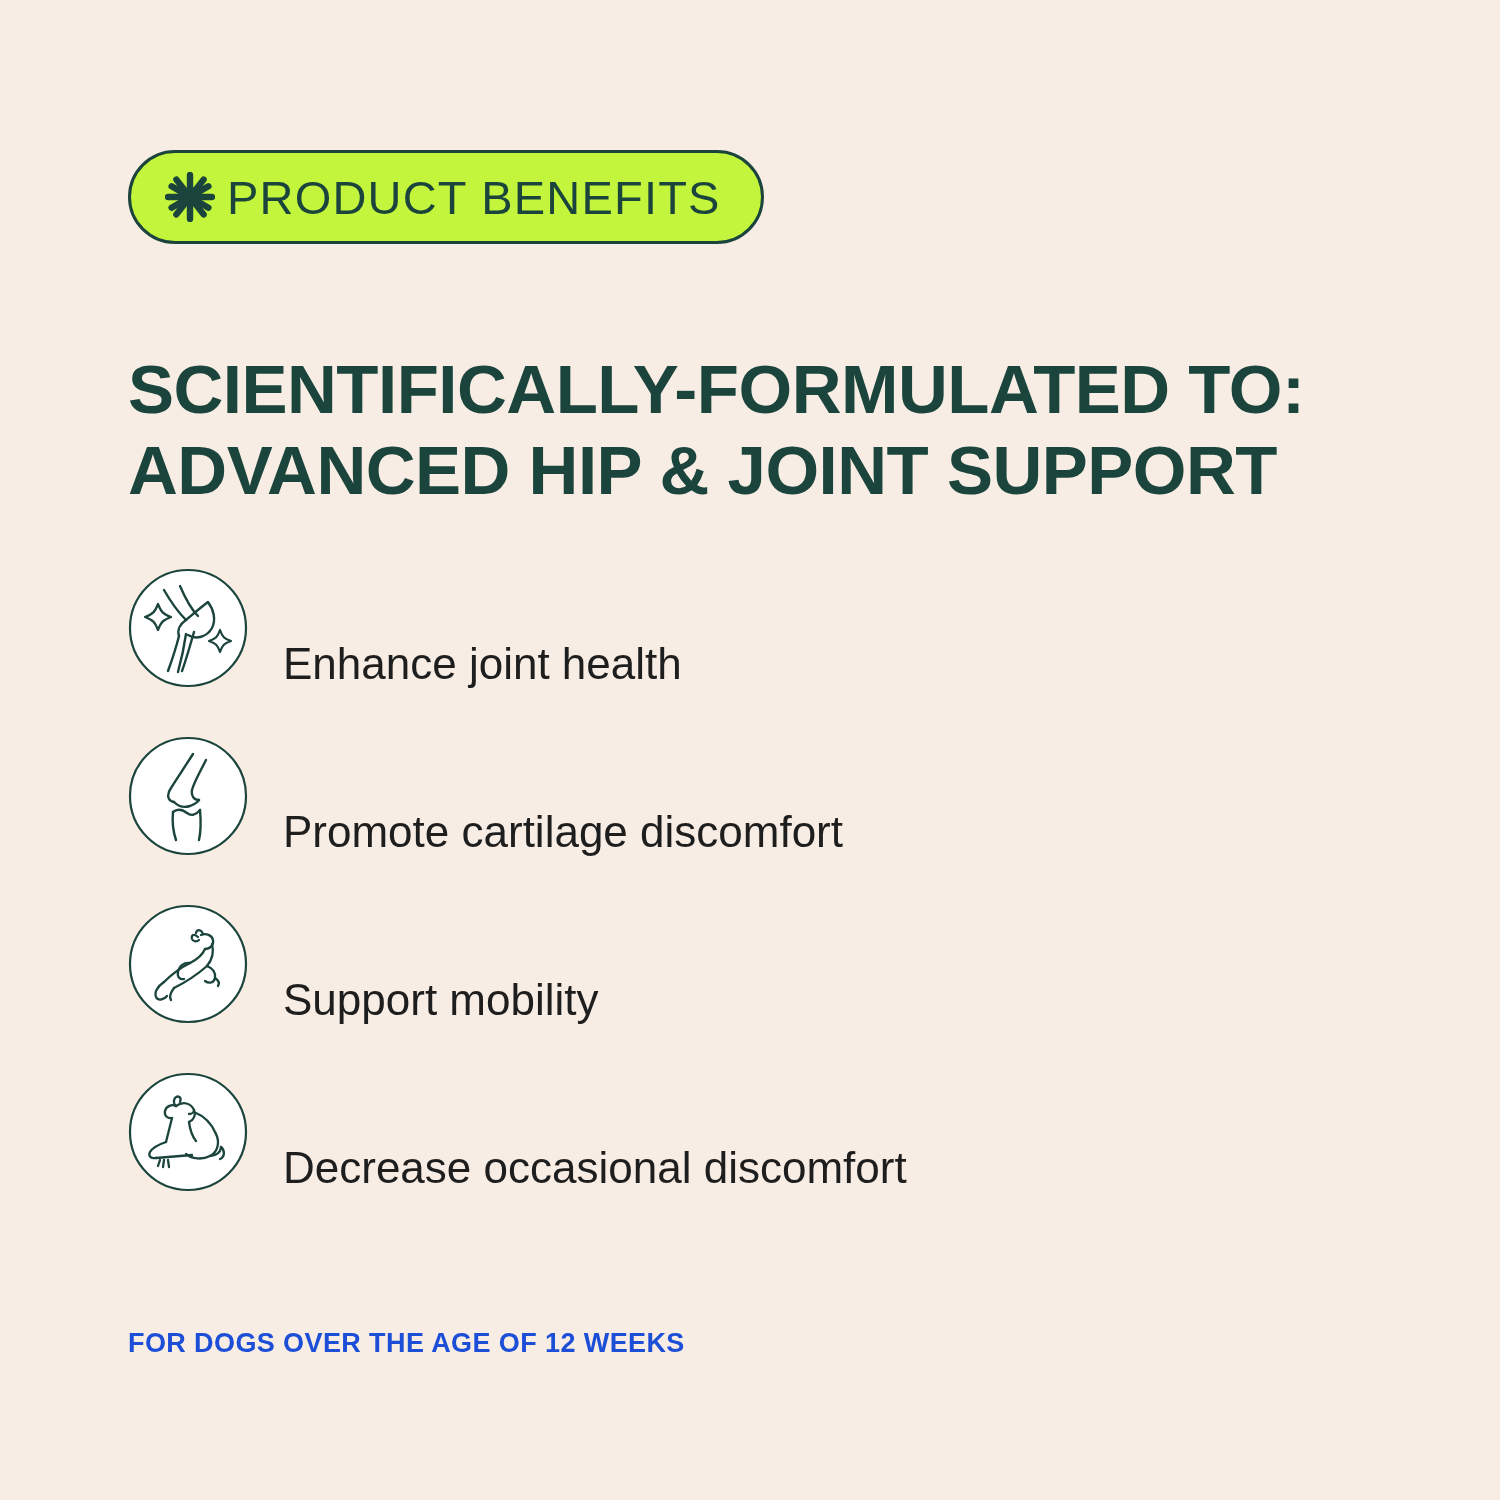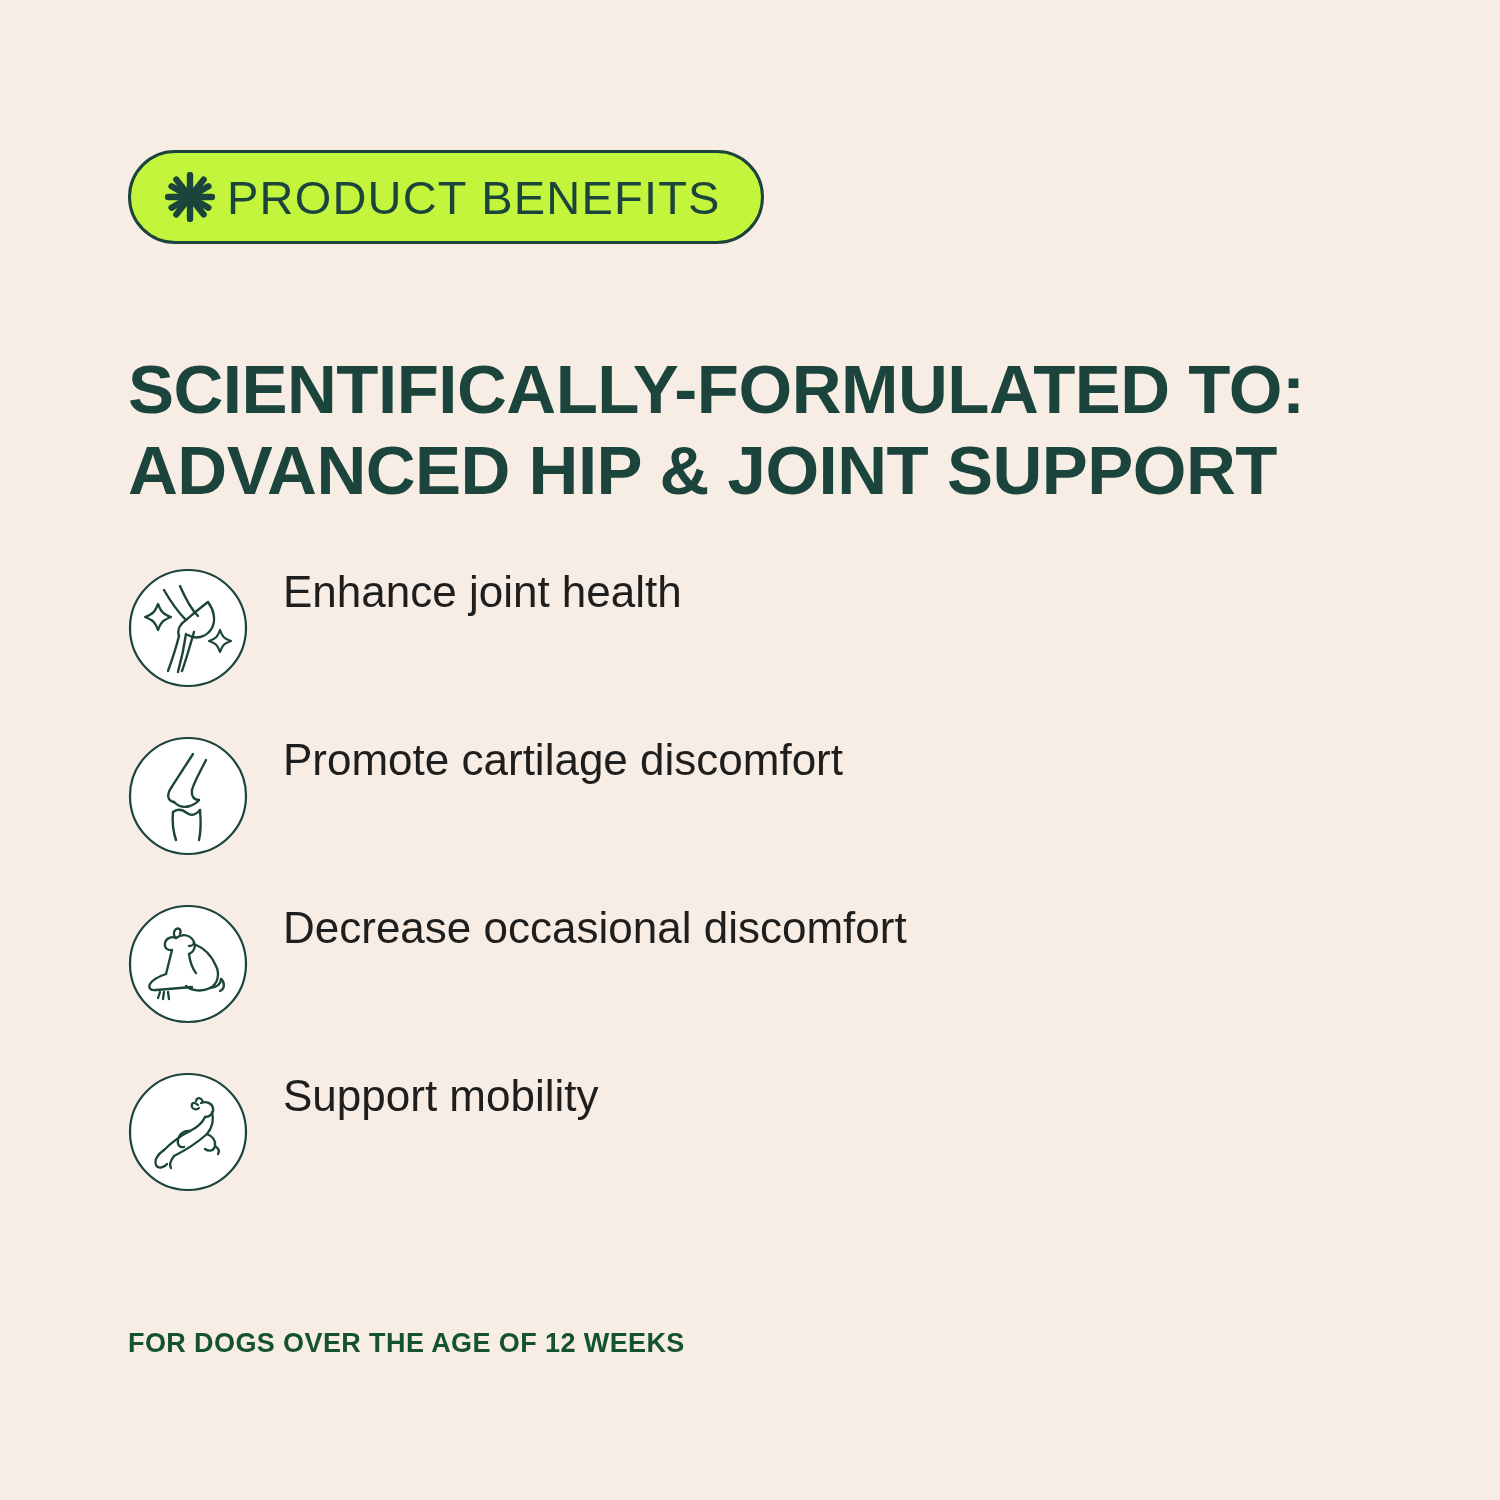--- a/index.html
+++ b/index.html
@@ -70,21 +70,21 @@
 
   
   .benefits {
     position: absolute;
     left: 128px;
     top: 568px;
     width: 1260px;
   }
   .benefit-row {
     display: flex;
-    align-items: flex-start;
+    align-items: flex-end;
     height: 120px;
     margin-bottom: 48px;
   }
   .benefit-icon {
     flex: 0 0 auto;
     width: 120px;
     height: 120px;
     border-radius: 50%;
     position: relative;
   }
@@ -100,21 +100,21 @@
   }
 
   
   .footer-note {
     position: absolute;
     left: 128px;
     top: 1328px;
     font-size: 27px;
     font-weight: 700;
     letter-spacing: 0.4px;
-    color: #14532d;
+    color: #1d4ed8;
     white-space: nowrap;
   }
 </style>
 </head>
 <body>
 
 <div class="page">
 
   <div class="badge">
     <span class="badge-asterisk">
@@ -192,20 +192,52 @@
       </span>
       <span class="benefit-label">Promote cartilage discomfort</span>
     </div>
 
     <div class="benefit-row">
       <span class="benefit-icon">
         <svg width="120" height="120" viewBox="0 0 120 120" aria-hidden="true">
           <circle cx="60" cy="60" r="58" fill="#FFFFFF" stroke="#1B453C" stroke-width="2.2"></circle>
           <g fill="none" stroke="#1B453C" stroke-width="2.3" stroke-linecap="round" stroke-linejoin="round">
 
+            <path d="M73 31 C 78 29, 84 31, 85 36 C 86 41, 82 45, 77 45"></path>
+
+            <path d="M70 33 C 66 29, 63 31, 64 35 C 65 38, 69 38, 71 36"></path>
+            <path d="M75 30 C 73 25, 69 25, 68 29"></path>
+
+            <path d="M77 45 C 74 52, 68 56, 62 59"></path>
+
+            <path d="M84 40 C 86 48, 84 56, 79 62"></path>
+
+            <path d="M62 59 C 52 64, 44 70, 36 78"></path>
+            <path d="M79 62 C 70 70, 58 78, 46 84"></path>
+
+            <path d="M62 59 C 56 58, 51 62, 50 68 C 49 73, 52 76, 56 75"></path>
+
+            <path d="M79 62 C 84 64, 88 68, 87 74 C 86 79, 81 80, 77 77"></path>
+            <path d="M87 74 C 90 76, 92 79, 90 82"></path>
+
+            <path d="M36 78 C 30 82, 26 88, 28 93 C 30 97, 36 96, 39 92"></path>
+
+            <path d="M46 84 C 43 88, 41 93, 43 96"></path>
+          </g>
+        </svg>
+      </span>
+      <span class="benefit-label">Support mobility</span>
+    </div>
+
+    <div class="benefit-row">
+      <span class="benefit-icon">
+        <svg width="120" height="120" viewBox="0 0 120 120" aria-hidden="true">
+          <circle cx="60" cy="60" r="58" fill="#FFFFFF" stroke="#1B453C" stroke-width="2.2"></circle>
+          <g fill="none" stroke="#1B453C" stroke-width="2.3" stroke-linecap="round" stroke-linejoin="round">
+
             <path d="M48 34 C 44 32, 38 34, 37 39 C 36 44, 40 47, 44 46"></path>
             <path d="M48 34 C 55 29, 63 31, 66 38 C 68 43, 66 48, 61 50"></path>
 
             <path d="M52 30 C 54 25, 50 23, 47 26 C 45 29, 46 33, 48 34"></path>
 
             <path d="M61 42 C 64 42, 66 40, 66 38"></path>
 
             <path d="M44 46 C 42 54, 40 62, 38 70"></path>
             <path d="M61 50 C 62 58, 64 64, 68 69"></path>
 
@@ -221,49 +253,17 @@
 
             <path d="M32 88 L 30 94"></path>
             <path d="M36 88 L 35 95"></path>
             <path d="M40 88 L 41 95"></path>
           </g>
         </svg>
       </span>
       <span class="benefit-label">Decrease occasional discomfort</span>
     </div>
 
-    <div class="benefit-row">
-      <span class="benefit-icon">
-        <svg width="120" height="120" viewBox="0 0 120 120" aria-hidden="true">
-          <circle cx="60" cy="60" r="58" fill="#FFFFFF" stroke="#1B453C" stroke-width="2.2"></circle>
-          <g fill="none" stroke="#1B453C" stroke-width="2.3" stroke-linecap="round" stroke-linejoin="round">
-
-            <path d="M73 31 C 78 29, 84 31, 85 36 C 86 41, 82 45, 77 45"></path>
-
-            <path d="M70 33 C 66 29, 63 31, 64 35 C 65 38, 69 38, 71 36"></path>
-            <path d="M75 30 C 73 25, 69 25, 68 29"></path>
-
-            <path d="M77 45 C 74 52, 68 56, 62 59"></path>
-
-            <path d="M84 40 C 86 48, 84 56, 79 62"></path>
-
-            <path d="M62 59 C 52 64, 44 70, 36 78"></path>
-            <path d="M79 62 C 70 70, 58 78, 46 84"></path>
-
-            <path d="M62 59 C 56 58, 51 62, 50 68 C 49 73, 52 76, 56 75"></path>
-
-            <path d="M79 62 C 84 64, 88 68, 87 74 C 86 79, 81 80, 77 77"></path>
-            <path d="M87 74 C 90 76, 92 79, 90 82"></path>
-
-            <path d="M36 78 C 30 82, 26 88, 28 93 C 30 97, 36 96, 39 92"></path>
-
-            <path d="M46 84 C 43 88, 41 93, 43 96"></path>
-          </g>
-        </svg>
-      </span>
-      <span class="benefit-label">Support mobility</span>
-    </div>
-
   </div>
 
   <div class="footer-note">FOR DOGS OVER THE AGE OF 12 WEEKS</div>
 
 </div>
 
 </body></html>

